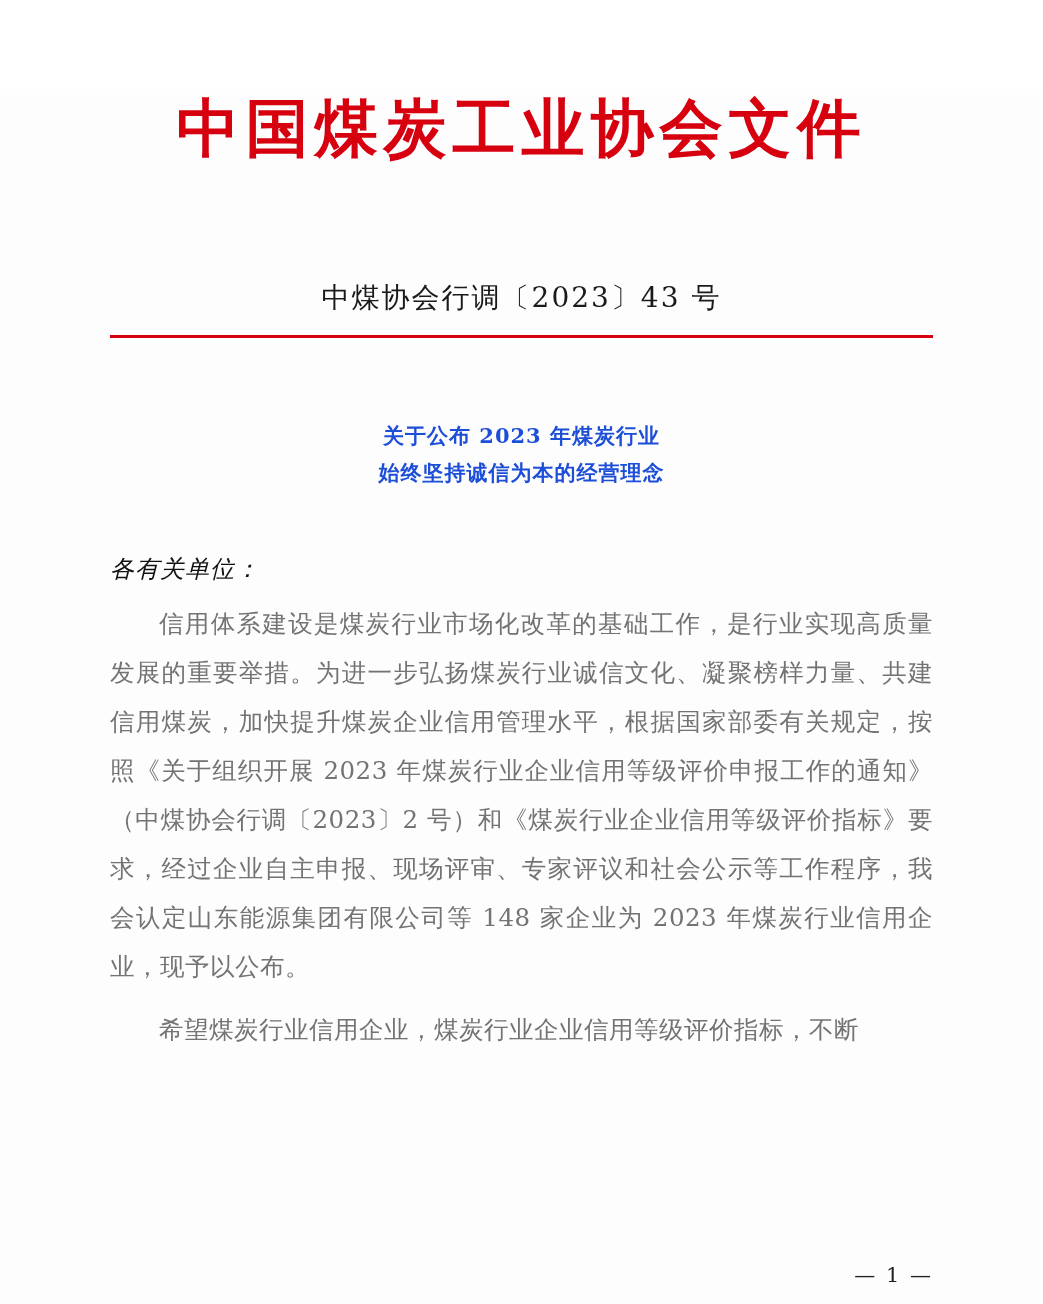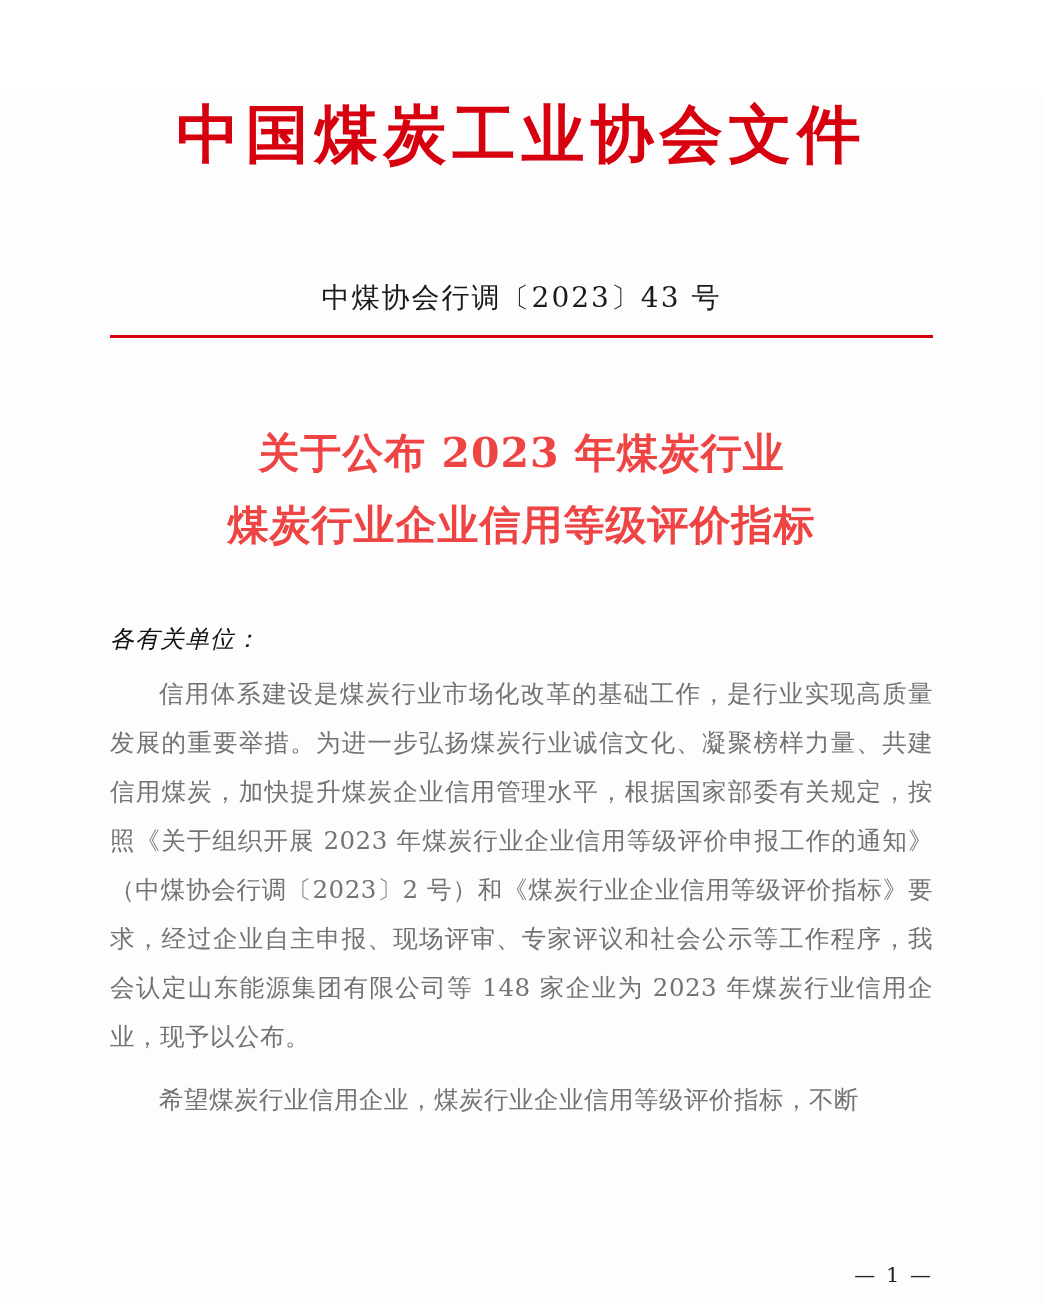--- a/index.html
+++ b/index.html
@@ -21,21 +21,21 @@
     box-sizing: border-box;
   }
   .doc-body {
     position: relative;
     padding: 0 110px;
     box-sizing: border-box;
   }
   .masthead {
     text-align: center;
     color: #d6000f;
-    font-family: Liberation Sans, sans-serif;
+    font-family: Liberation Mono, monospace;
     font-weight: 700;
     font-size: 63px;
     letter-spacing: 6px;
     margin-top: 95px;
     line-height: 1.25;
     white-space: nowrap;
   }
   .doc-number {
     text-align: center;
     margin-top: 105px;
@@ -46,24 +46,24 @@
   }
   .red-rule {
     margin: 18px 0 0 0;
     height: 3px;
     background: #d6000f;
     width: 100%;
   }
   .title {
     margin-top: 80px;
     text-align: center;
-    font-size: 41px;
+    font-size: 21px;
     font-weight: 700;
     line-height: 1.75;
-    color: #ef4444;
+    color: #1d4ed8;
     letter-spacing: 1px;
   }
   .title div {
     white-space: nowrap;
   }
   .salutation {
     margin-top: 62px;
     font-size: 24px;
     color: #111;
     letter-spacing: 1px;
@@ -95,21 +95,21 @@
   <div class="doc-body">
 
     <div class="masthead">中国煤炭工业协会文件</div>
 
     <div class="doc-number">中煤协会行调〔2023〕43 号</div>
 
     <div class="red-rule"></div>
 
     <div class="title">
       <div>关于公布 2023 年煤炭行业</div>
-      <div>煤炭行业企业信用等级评价指标</div>
+      <div>始终坚持诚信为本的经营理念</div>
     </div>
 
     <div class="salutation">各有关单位：</div>
 
     <div class="para">信用体系建设是煤炭行业市场化改革的基础工作，是行业实现高质量发展的重要举措。为进一步弘扬煤炭行业诚信文化、凝聚榜样力量、共建信用煤炭，加快提升煤炭企业信用管理水平，根据国家部委有关规定，按照《关于组织开展 2023 年煤炭行业企业信用等级评价申报工作的通知》（中煤协会行调〔2023〕2 号）和《煤炭行业企业信用等级评价指标》要求，经过企业自主申报、现场评审、专家评议和社会公示等工作程序，我会认定山东能源集团有限公司等 148 家企业为 2023 年煤炭行业信用企业，现予以公布。</div>
 
     <div class="para">希望煤炭行业信用企业，煤炭行业企业信用等级评价指标，不断</div>
 
   </div>
 

